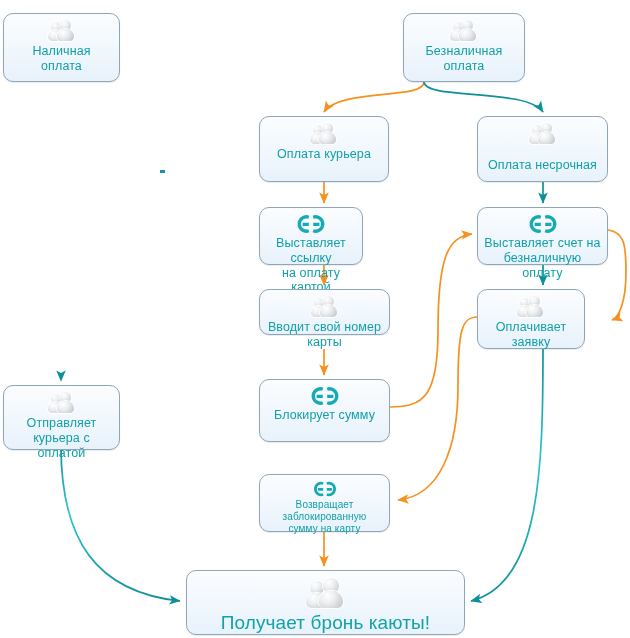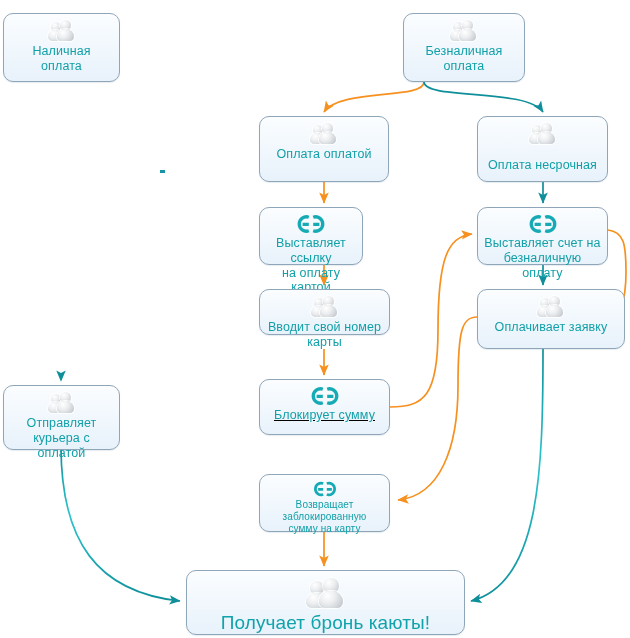--- a/index.html
+++ b/index.html
@@ -175,21 +175,21 @@
     <span class="label">Безналичная<br>оплата</span>
   </div>
 
   <div class="node" style="left:259px; top:116px; width:130px; height:66px;">
     <span class="ico-people">
       <i class="h1"></i>
         <i class="h2"></i>
         <i class="b1"></i>
         <i class="b2"></i>
     </span>
-    <span class="label">Оплата оплатой</span>
+    <span class="label">Оплата курьера</span>
   </div>
 
   <div class="node" style="left:477px; top:116px; width:131px; height:66px;gap:11px;">
     <span class="ico-people">
       <i class="h1"></i>
         <i class="h2"></i>
         <i class="b1"></i>
         <i class="b2"></i>
     </span>
     <span class="label">Оплата несрочная</span>
@@ -214,31 +214,31 @@
   <div class="node" style="left:259px; top:289px; width:131px; height:46px;">
     <span class="ico-people">
       <i class="h1"></i>
         <i class="h2"></i>
         <i class="b1"></i>
         <i class="b2"></i>
     </span>
     <span class="label">Вводит свой номер<br>карты</span>
   </div>
 
-  <div class="node" style="left:477px; top:289px; width:148px; height:60px;">
+  <div class="node" style="left:477px; top:289px; width:108px; height:60px;">
     <span class="ico-people">
       <i class="h1"></i>
         <i class="h2"></i>
         <i class="b1"></i>
         <i class="b2"></i>
     </span>
     <span class="label">Оплачивает заявку</span>
   </div>
 
-  <div class="node" style="left:259px; top:379px; width:131px; height:56px;text-decoration:underline;">
+  <div class="node" style="left:259px; top:379px; width:131px; height:63px;">
     <svg class="ico-ge" viewBox="0 0 38 22">
       <path d="M16.8,4.2 A7.2,7.2 0 1 0 16.8,17.8 M16.8,11.4 L10.6,11.4
                M21.2,4.2 A7.2,7.2 0 1 1 21.2,17.8 M21.2,11.4 L27.4,11.4" fill="none" stroke="#15aab4" stroke-width="3.3" stroke-linecap="butt"></path>
     </svg>
     <span class="label">Блокирует сумму</span>
   </div>
 
   <div class="node small-label" style="left:259px; top:474px; width:131px; height:58px;">
     <svg class="ico-ge" viewBox="0 0 38 22" style="height:18px;width:32px;">
       <path d="M16.8,4.2 A7.2,7.2 0 1 0 16.8,17.8 M16.8,11.4 L10.6,11.4

